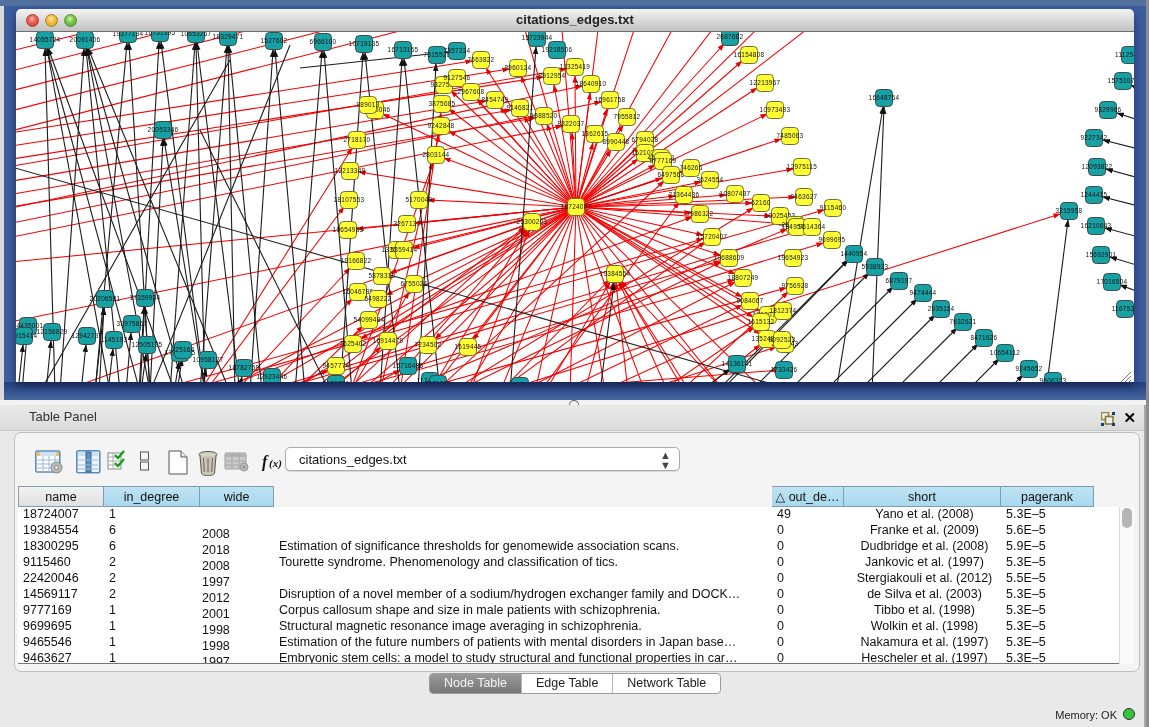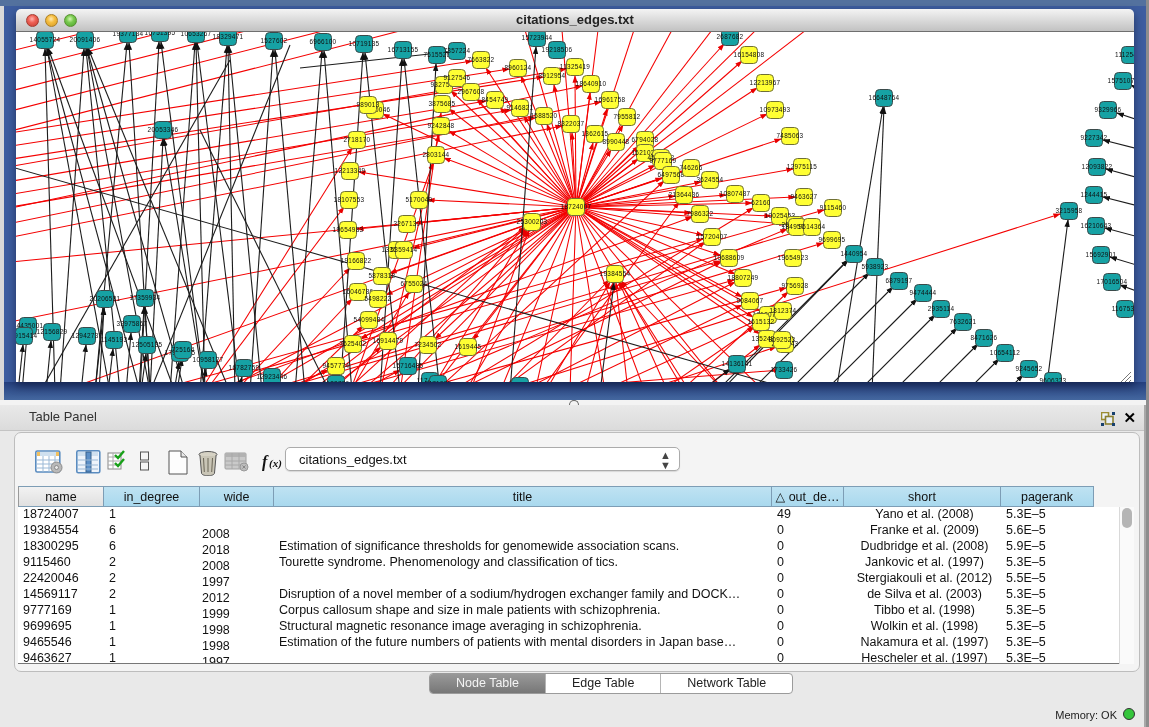--- a/index.html
+++ b/index.html
@@ -41,21 +41,21 @@
 .c2 { left:184px; width:70px;margin-top:20px; }
 .c3 { left:261px; width:494px; }
 .c4 { left:759px; width:68px; }
 .c5 { left:828px; width:157px; text-align:center; }
 .c6 { left:988px; width:90px; }
 #vscroll { position:absolute; right:5px; top:74px; width:15px; height:157px; background:#fafafa;
   border-left:1px solid #d9d9d9; }
 #vscroll .thumb { position:absolute; left:2px; top:1px; width:10px; height:20px; background:#b5b5b5; border-radius:5px; }
 #tabs { position:absolute; left:429px; top:273px; height:21px; display:flex; border:1px solid #9b9b9b;
   border-radius:4px; overflow:hidden; background:#fff; }
-#tabs .tab { height:100%; font-size:12.5px; line-height:19px; padding:0 26px; color:#222; }
+#tabs .tab { height:100%; font-size:12.5px; line-height:19px; padding:0 14px; color:#222; }
 #tabs .sel { background:linear-gradient(#999,#777); color:#f4f4f4; }
 #tabs .tab + .tab { border-left:1px solid #b5b5b5; }
 #status { position:absolute; right:0px; bottom:0; width:300px; height:24px; }
 #status .t { position:absolute; right:32px; top:6px; font-size:11px; color:#222; }
 #status .dot { position:absolute; right:14px; top:5px; width:12px; height:12px; border-radius:50%;
   background:#35c53c; border:1.5px solid #333; }
 #floaticon { position:absolute; right:34px; top:7px; width:14px; height:14px; }
 #closex { position:absolute; right:13px; top:4px; font-size:15px; font-weight:bold; color:#000; }
 #rightstrip { position:absolute; right:0; top:0; width:3px; height:727px; background:#8d8d8d; }
 #rightstrip2 { position:absolute; right:3px; top:405px; width:2px; height:322px; background:#a8a8a8; }
@@ -657,21 +657,20 @@
         </svg>
       <div id="dropdown">
           <div class="t">citations_edges.txt</div>
           <div class="ar">▲<br>▼</div>
         </div>
     </div>
     <div id="thead">
       <div class="h h0" style="left:0;width:86px">name</div>
       <div class="h" style="left:86px;width:96px">in_degree</div>
       <div class="h" style="left:182px;width:74px">wide</div>
-      <div class="h" style="left:256px;width:498px">title</div>
       <div class="h" style="left:754px;width:72px">△ out_de…</div>
       <div class="h" style="left:826px;width:157px">short</div>
       <div class="h" style="left:983px;width:93px">pagerank</div>
     </div>
     <div id="tbody">
         <div class="tr">
           <div class="c0">18724007</div>
           <div class="c1">1</div>
           <div class="c2">2008</div>
           <div class="c4">49</div>
@@ -708,21 +707,21 @@
           <div class="c0">22420046</div>
           <div class="c1">2</div>
           <div class="c2">2012</div>
           <div class="c4">0</div>
           <div class="c5">Stergiakouli et al. (2012)</div>
           <div class="c6">5.5E–5</div>
         </div>
         <div class="tr">
           <div class="c0">14569117</div>
           <div class="c1">2</div>
-          <div class="c2">1999</div>
+          <div class="c2">2001</div>
           <div class="c3">Disruption of a novel member of a sodium/hydrogen exchanger family and DOCK…</div>
           <div class="c4">0</div>
           <div class="c5">de Silva et al. (2003)</div>
           <div class="c6">5.3E–5</div>
         </div>
         <div class="tr">
           <div class="c0">9777169</div>
           <div class="c1">1</div>
           <div class="c2">1998</div>
           <div class="c3">Corpus callosum shape and size in male patients with schizophrenia.</div>
@@ -745,20 +744,21 @@
           <div class="c2">1997</div>
           <div class="c3">Estimation of the future numbers of patients with mental disorders in Japan base…</div>
           <div class="c4">0</div>
           <div class="c5">Nakamura et al. (1997)</div>
           <div class="c6">5.3E–5</div>
         </div>
         <div class="tr">
           <div class="c0">9463627</div>
           <div class="c1">1</div>
           <div class="c2">1997</div>
+          <div class="c3">Embryonic stem cells: a model to study structural and functional properties in car…</div>
           <div class="c4">0</div>
           <div class="c5">Hescheler et al. (1997)</div>
           <div class="c6">5.3E–5</div>
         </div>
       </div>
     <div id="vscroll">
         <div class="thumb"></div>
       </div>
   </div>
   <div id="tabs">

